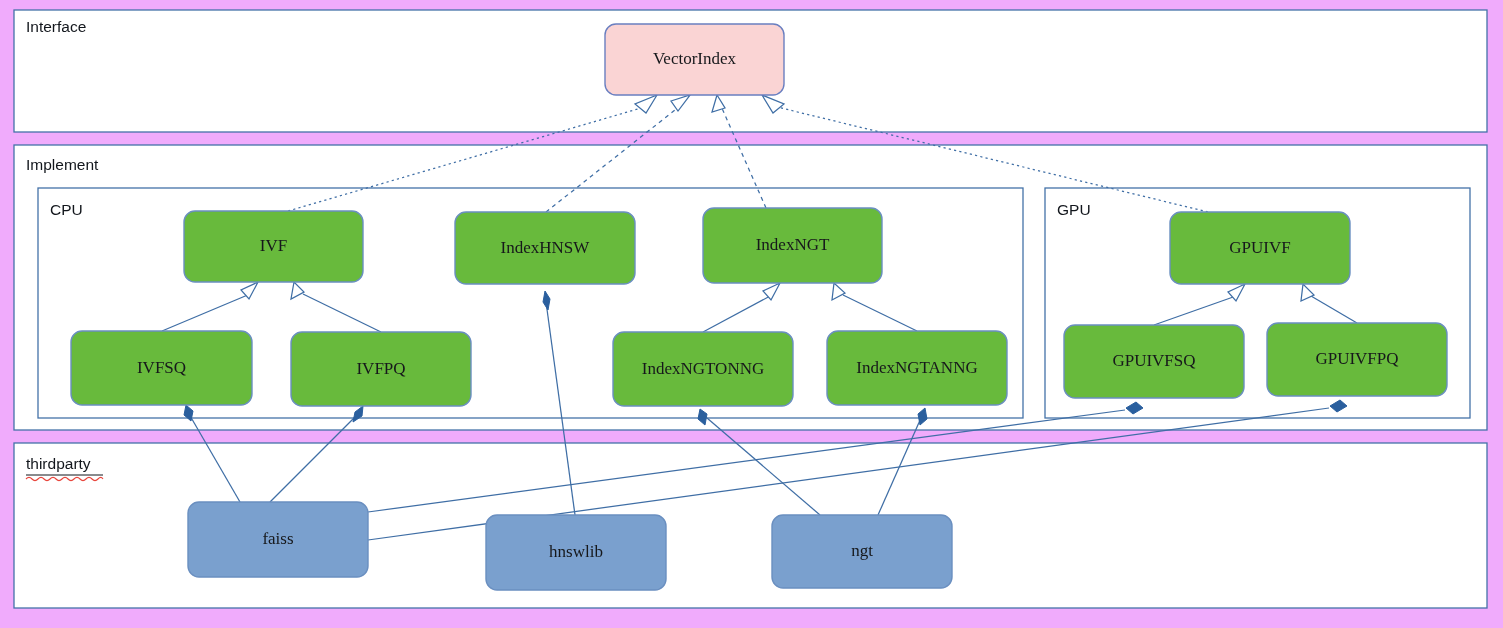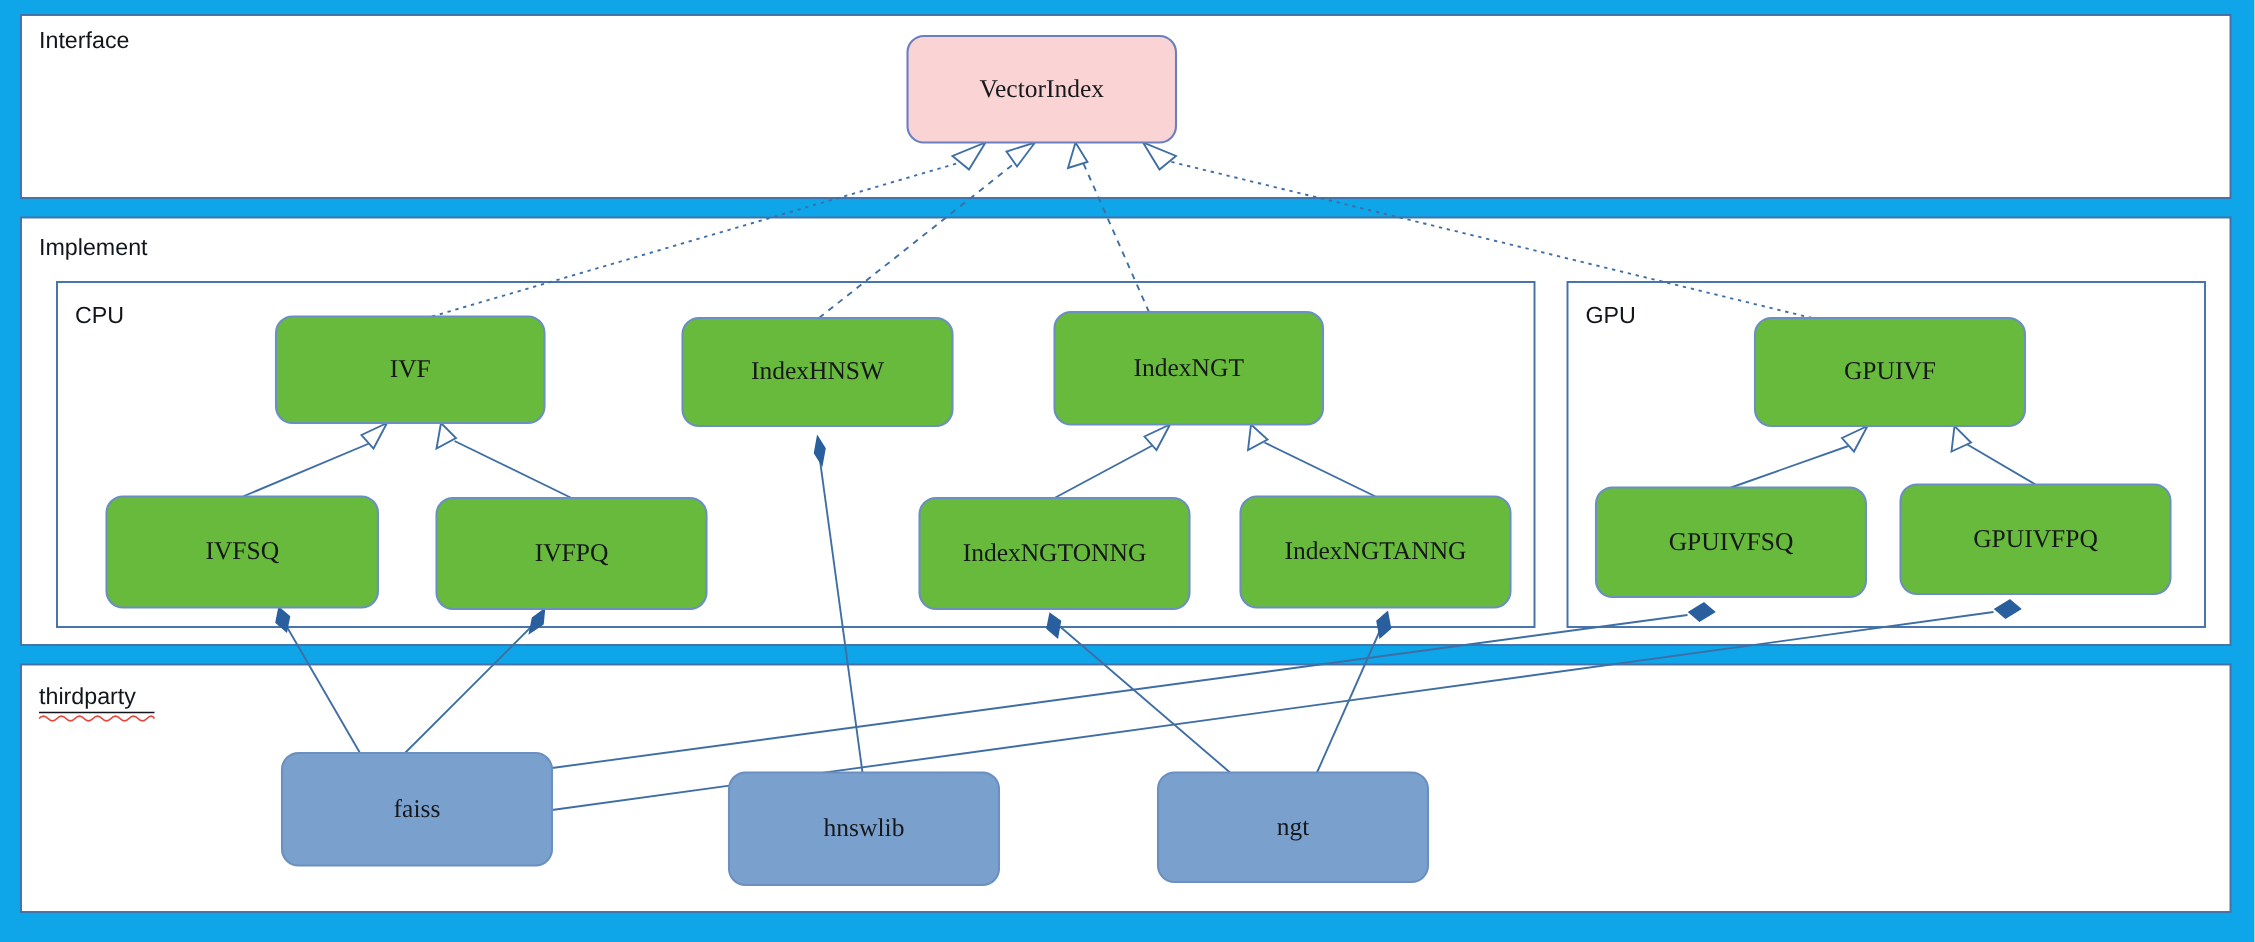--- a/index.html
+++ b/index.html
@@ -4,21 +4,21 @@
 <style>
   html, body {
     margin: 0;
     padding: 0;
     background: #ffffff;
   }
   #canvas {
     position: relative;
     width: 1503px;
     height: 628px;
-    background: #0ea5e9;
+    background: #f0abfc;
     font-family: "Liberation Sans", sans-serif;
     overflow: hidden;
   }
   svg.diagram {
     position: absolute;
     top: 0;
     left: 0;
     width: 1503px;
     height: 628px;
   }

